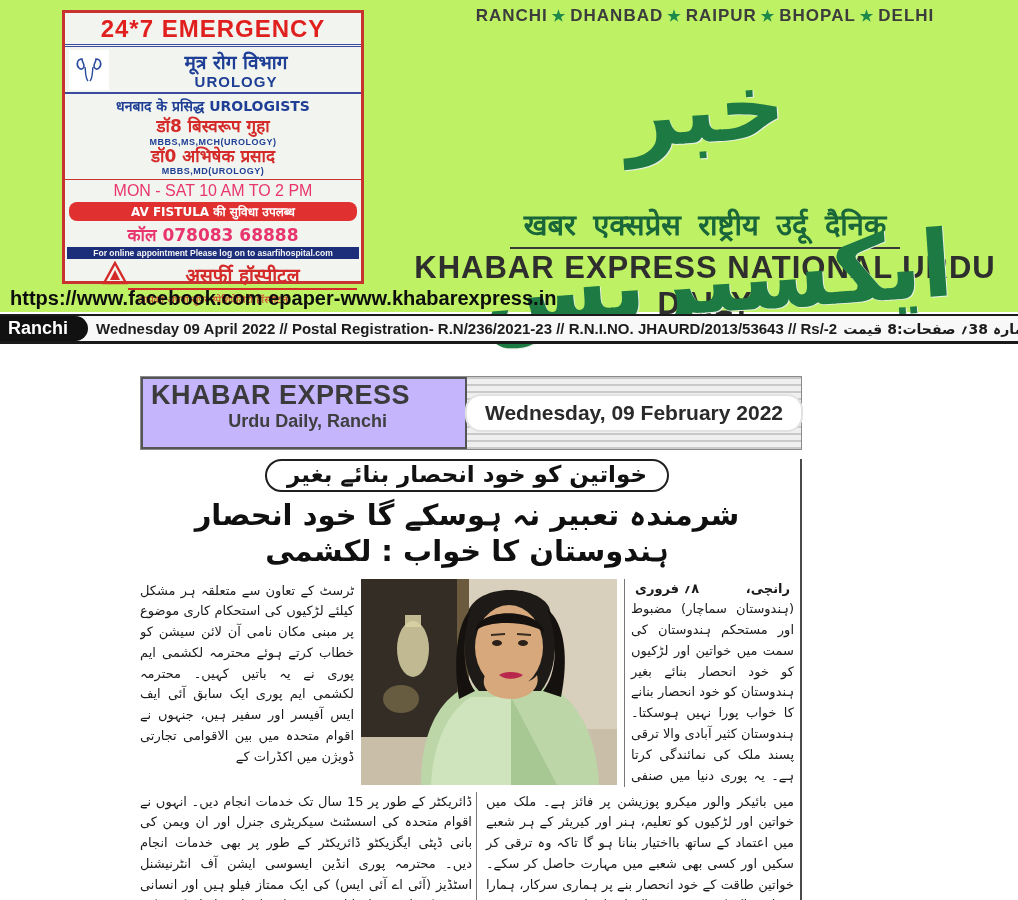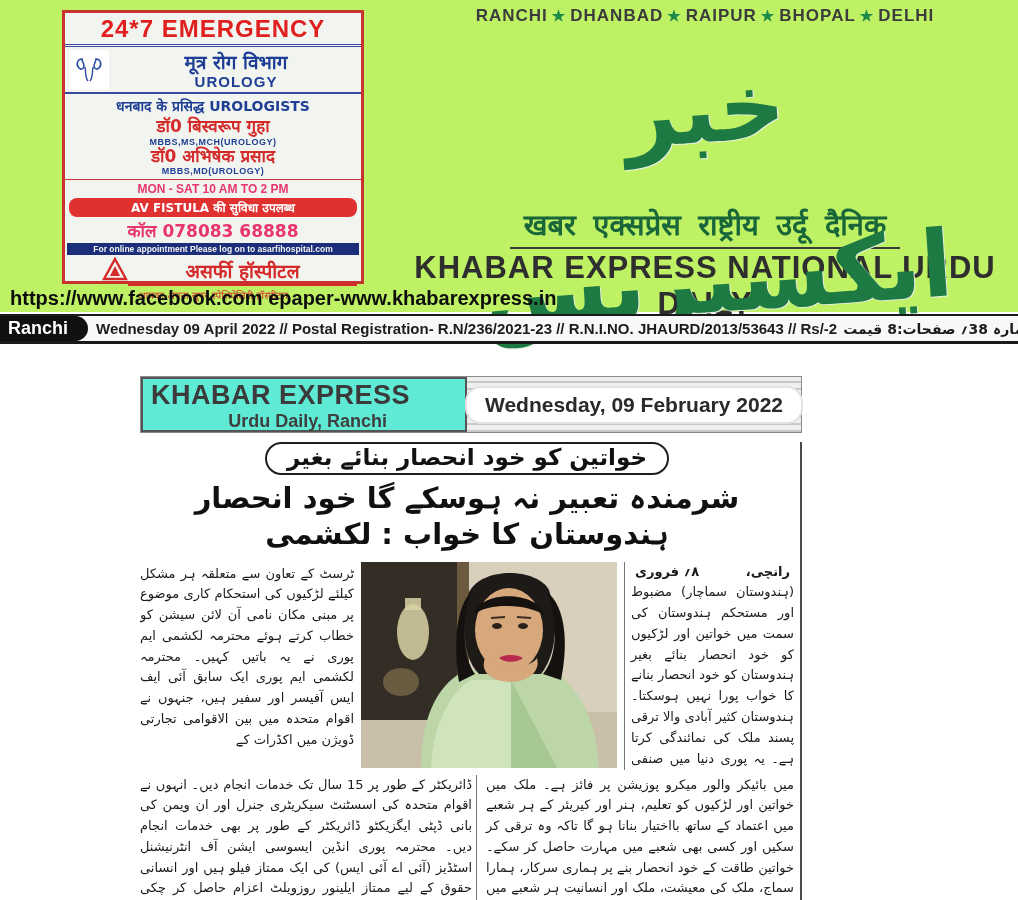--- a/index.html
+++ b/index.html
@@ -11,21 +11,21 @@
   .ad-box{position:absolute;left:62px;top:10px;width:302px;height:274px;border:3px solid #c8322f;background:#f2f5ef;box-sizing:border-box;display:flex;flex-direction:column;}
   .ad-title{color:#e01f1f;font-weight:bold;font-size:24px;text-align:center;padding:2px 0 1px;border-bottom:3px double #3b4a9e;letter-spacing:1px;}
   .ad-dept{display:flex;align-items:center;border-bottom:2px solid #3b4a9e;padding:2px 4px;}
   .ad-dept-icon{width:40px;height:40px;background:#ffffff;display:flex;align-items:center;justify-content:center;margin-right:6px;}
   .ad-dept-text{flex:1;text-align:center;}
   .ad-dept-hindi{color:#1f3e95;font-weight:bold;font-size:19px;font-family:"DejaVu Sans",sans-serif;}
   .ad-dept-en{color:#1f3e95;font-weight:bold;font-size:15px;letter-spacing:1px;margin-top:-2px;}
   .ad-urologists{color:#1f3e95;font-weight:bold;font-size:14px;text-align:center;padding:2px 0;font-family:"DejaVu Sans",sans-serif;}
   .ad-doc{color:#d42a2a;font-weight:bold;font-size:17px;text-align:center;font-family:"DejaVu Sans",sans-serif;line-height:1.15;}
   .ad-qual{color:#1f3e95;font-weight:bold;font-size:9px;text-align:center;letter-spacing:0.5px;}
-  .ad-hours{color:#e8356f;font-weight:bold;font-size:12px;text-align:center;margin-top:3px;padding-top:2px;border-top:1px solid #c8322f;}
+  .ad-hours{color:#e8356f;font-weight:normal;font-size:16px;text-align:center;margin-top:3px;padding-top:2px;border-top:1px solid #c8322f;}
   .ad-fistula{background:#e03030;color:#ffffff;font-weight:bold;font-size:12px;text-align:center;margin:2px 4px;padding:1px 0;font-family:"DejaVu Sans",sans-serif;border-radius:8px;}
   .ad-call{color:#e8356f;font-weight:bold;font-size:17px;text-align:center;font-family:"DejaVu Sans",sans-serif;}
   .ad-online{background:#1c2e7a;color:#f3f3f3;font-weight:bold;font-size:8.5px;text-align:center;margin:1px 2px;padding:1px 0;}
   .ad-hospital-row{display:flex;align-items:center;padding:1px 4px 0;margin-left:33px;}
   .ad-hospital-name{flex:1;color:#d42a2a;font-weight:bold;font-size:19px;text-align:center;border-bottom:2px solid #d42a2a;font-family:"DejaVu Sans",sans-serif;}
   .ad-tagline{color:#d42a2a;font-size:10px;text-align:center;padding:1px 0 2px;font-family:"DejaVu Sans",sans-serif;}
 
   
   .masthead{position:absolute;left:398px;top:6px;width:614px;text-align:center;}
   .cities-line{font-weight:bold;font-size:17px;color:#3c3c3c;letter-spacing:1px;white-space:nowrap;}
@@ -37,21 +37,21 @@
   .facebook-line{position:absolute;left:10px;top:287px;width:505px;color:#0d0d0d;font-weight:bold;font-size:20px;white-space:nowrap;}
 
   
   .info-bar{position:absolute;left:0;top:314px;width:1018px;height:30px;background:#f8f8f8;border-top:2px solid #1a1a1a;border-bottom:3px solid #1a1a1a;box-sizing:border-box;display:flex;align-items:center;overflow:hidden;}
   .ranchi-badge{background:#111111;color:#ffffff;font-weight:bold;font-size:18px;padding:3px 20px 4px 8px;border-radius:0 16px 16px 0;line-height:1;}
   .bar-text{font-weight:bold;font-size:15px;color:#1c1c1c;margin-left:8px;white-space:nowrap;}
   .bar-urdu{direction:rtl;font-weight:bold;font-size:14px;color:#1c1c1c;margin-left:6px;font-family:"DejaVu Sans",sans-serif;white-space:nowrap;}
 
   
   .clipping{position:absolute;left:140px;top:376px;width:662px;}
-  .clip-header{display:flex;height:57px;border:1px solid #8a8a8a;box-sizing:border-box;background:#5eead4;}
+  .clip-header{display:flex;height:74px;border:1px solid #8a8a8a;box-sizing:border-box;background:#c4b5fd;}
   .clip-masthead{width:378px;border:2px solid #555555;box-sizing:border-box;padding:3px 8px;}
   .clip-title{font-weight:bold;font-size:27px;color:#3b3b3b;letter-spacing:0.5px;line-height:1;}
   .clip-sub{font-weight:bold;font-size:18px;color:#3f3f3f;text-align:right;padding-right:70px;margin-top:2px;}
   .clip-dateband{flex:1;background:repeating-linear-gradient(0deg,#c9c9c9 0 2px,#efefef 2px 7px);display:flex;align-items:center;justify-content:center;}
   .clip-date{background:#ffffff;border-radius:14px;padding:5px 18px;font-weight:bold;font-size:21px;color:#2a2a2a;box-shadow:0 0 0 2px #e2e2e2;white-space:nowrap;}
 
   .article-zone{border-right:2px solid #4a4a4a;padding-right:6px;margin-top:9px;}
   .kicker-row{text-align:center;}
   .kicker{display:inline-block;direction:rtl;border:2px solid #1f1f1f;border-radius:20px;padding:0 20px 3px;font-weight:bold;font-size:23px;color:#111111;font-family:"DejaVu Sans",sans-serif;}
   .headline{direction:rtl;text-align:center;font-weight:bold;font-size:29px;color:#101010;margin:5px 0 9px;font-family:"DejaVu Sans",sans-serif;line-height:1.25;}
@@ -86,21 +86,21 @@
         </span>
         <span class="ad-dept-text">
           <div class="ad-dept-hindi">मूत्र रोग विभाग</div>
           <div class="ad-dept-en">UROLOGY</div>
         </span>
       </div>
       <div class="ad-urologists">
         <span>धनबाद के प्रसिद्ध</span>
         <span>UROLOGISTS</span>
       </div>
-      <div class="ad-doc">डॉ0 बिस्वरूप गुहा</div>
+      <div class="ad-doc">डॉ8 बिस्वरूप गुहा</div>
       <div class="ad-qual">MBBS,MS,MCH(UROLOGY)</div>
       <div class="ad-doc">डॉ0 अभिषेक प्रसाद</div>
       <div class="ad-qual">MBBS,MD(UROLOGY)</div>
       <div class="ad-hours">MON - SAT 10 AM TO 2 PM</div>
       <div class="ad-fistula">AV FISTULA की सुविधा उपलब्ध</div>
       <div class="ad-call">कॉल 078083 68888</div>
       <div class="ad-online">For online appointment Please log on to asarfihospital.com</div>
       <div class="ad-hospital-row">
         <span>
           <svg width="26" height="26" viewBox="0 0 26 26">

